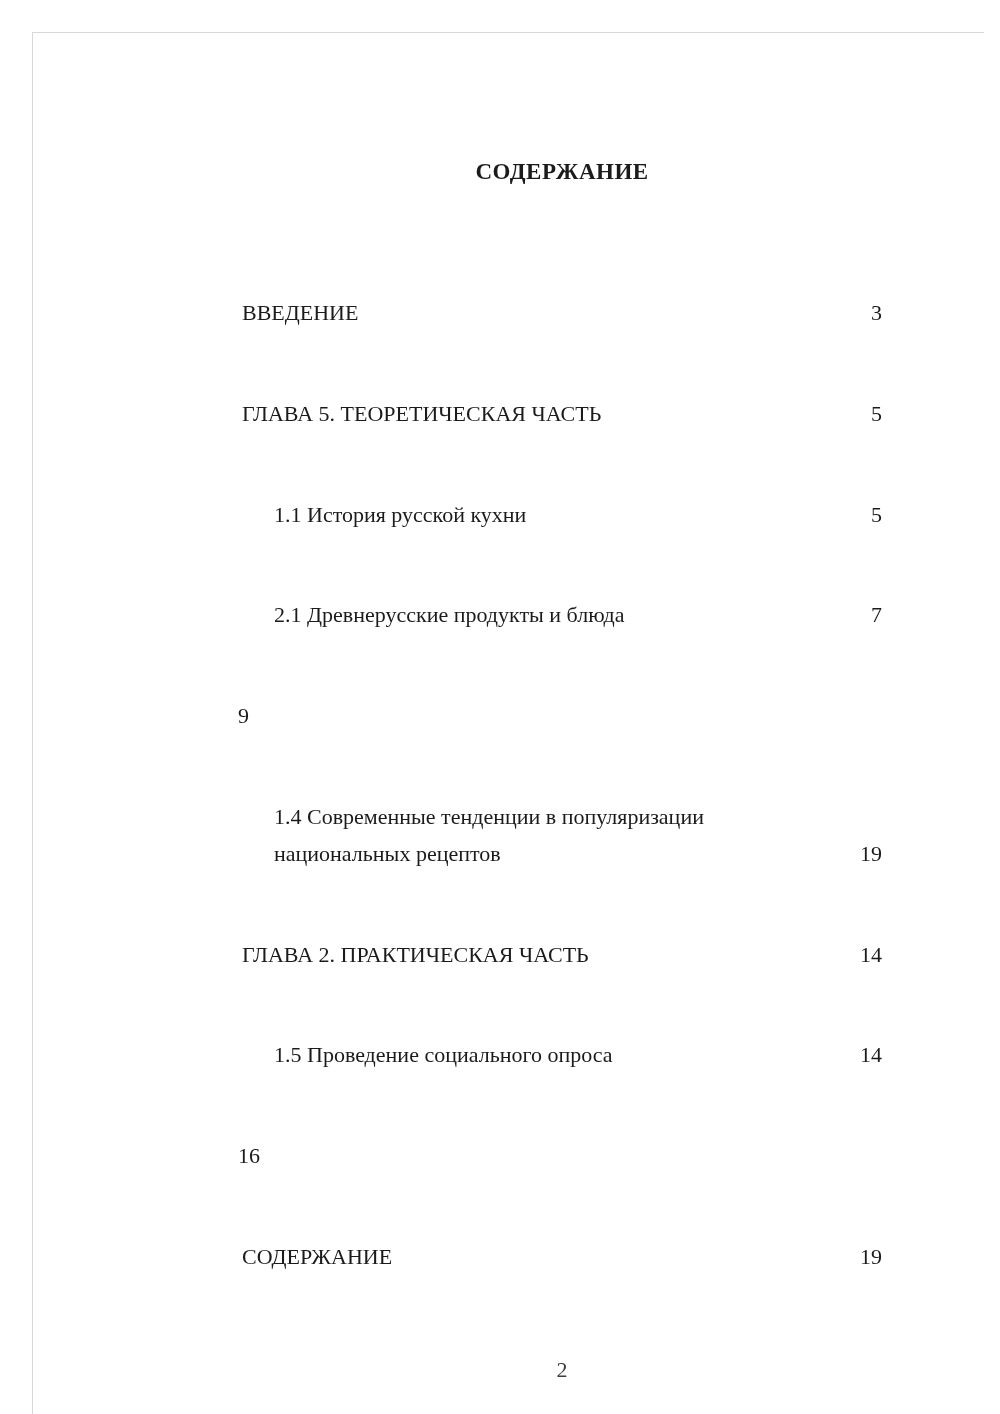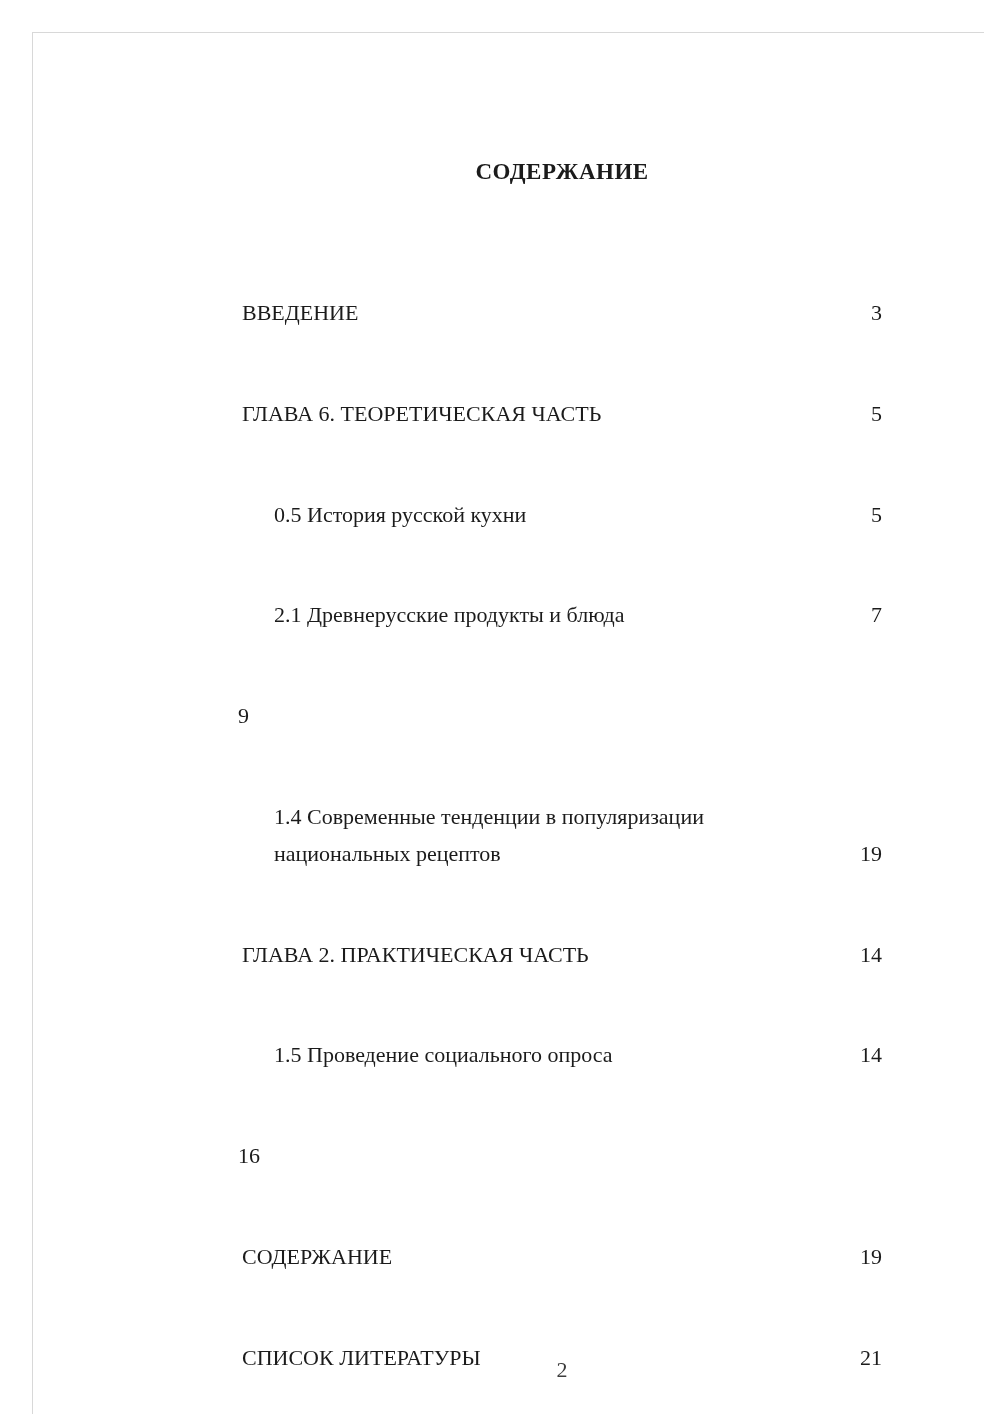--- a/index.html
+++ b/index.html
@@ -66,26 +66,26 @@
     <h1 class="doc-title">СОДЕРЖАНИЕ</h1>
 
     <div class="toc">
 
       <div class="toc-row">
         <span class="toc-label">ВВЕДЕНИЕ</span>
         <span class="toc-page">3</span>
       </div>
 
       <div class="toc-row">
-        <span class="toc-label">ГЛАВА 6. ТЕОРЕТИЧЕСКАЯ ЧАСТЬ</span>
+        <span class="toc-label">ГЛАВА 5. ТЕОРЕТИЧЕСКАЯ ЧАСТЬ</span>
         <span class="toc-page">5</span>
       </div>
 
       <div class="toc-row indent">
-        <span class="toc-label">0.5 История русской кухни</span>
+        <span class="toc-label">1.1 История русской кухни</span>
         <span class="toc-page">5</span>
       </div>
 
       <div class="toc-row indent">
         <span class="toc-label">2.1 Древнерусские продукты и блюда</span>
         <span class="toc-page">7</span>
       </div>
 
       <div class="toc-row indent">
         <span class="toc-page">9</span>
@@ -108,22 +108,18 @@
 
       <div class="toc-row indent">
         <span class="toc-page">16</span>
       </div>
 
       <div class="toc-row">
         <span class="toc-label">СОДЕРЖАНИЕ</span>
         <span class="toc-page">19</span>
       </div>
 
-      <div class="toc-row">
-        <span class="toc-label">СПИСОК ЛИТЕРАТУРЫ</span>
-        <span class="toc-page">21</span>
-      </div>
 
     </div>
   </div>
 
   <div class="footer">2</div>
 </div>
 
 </body></html>

